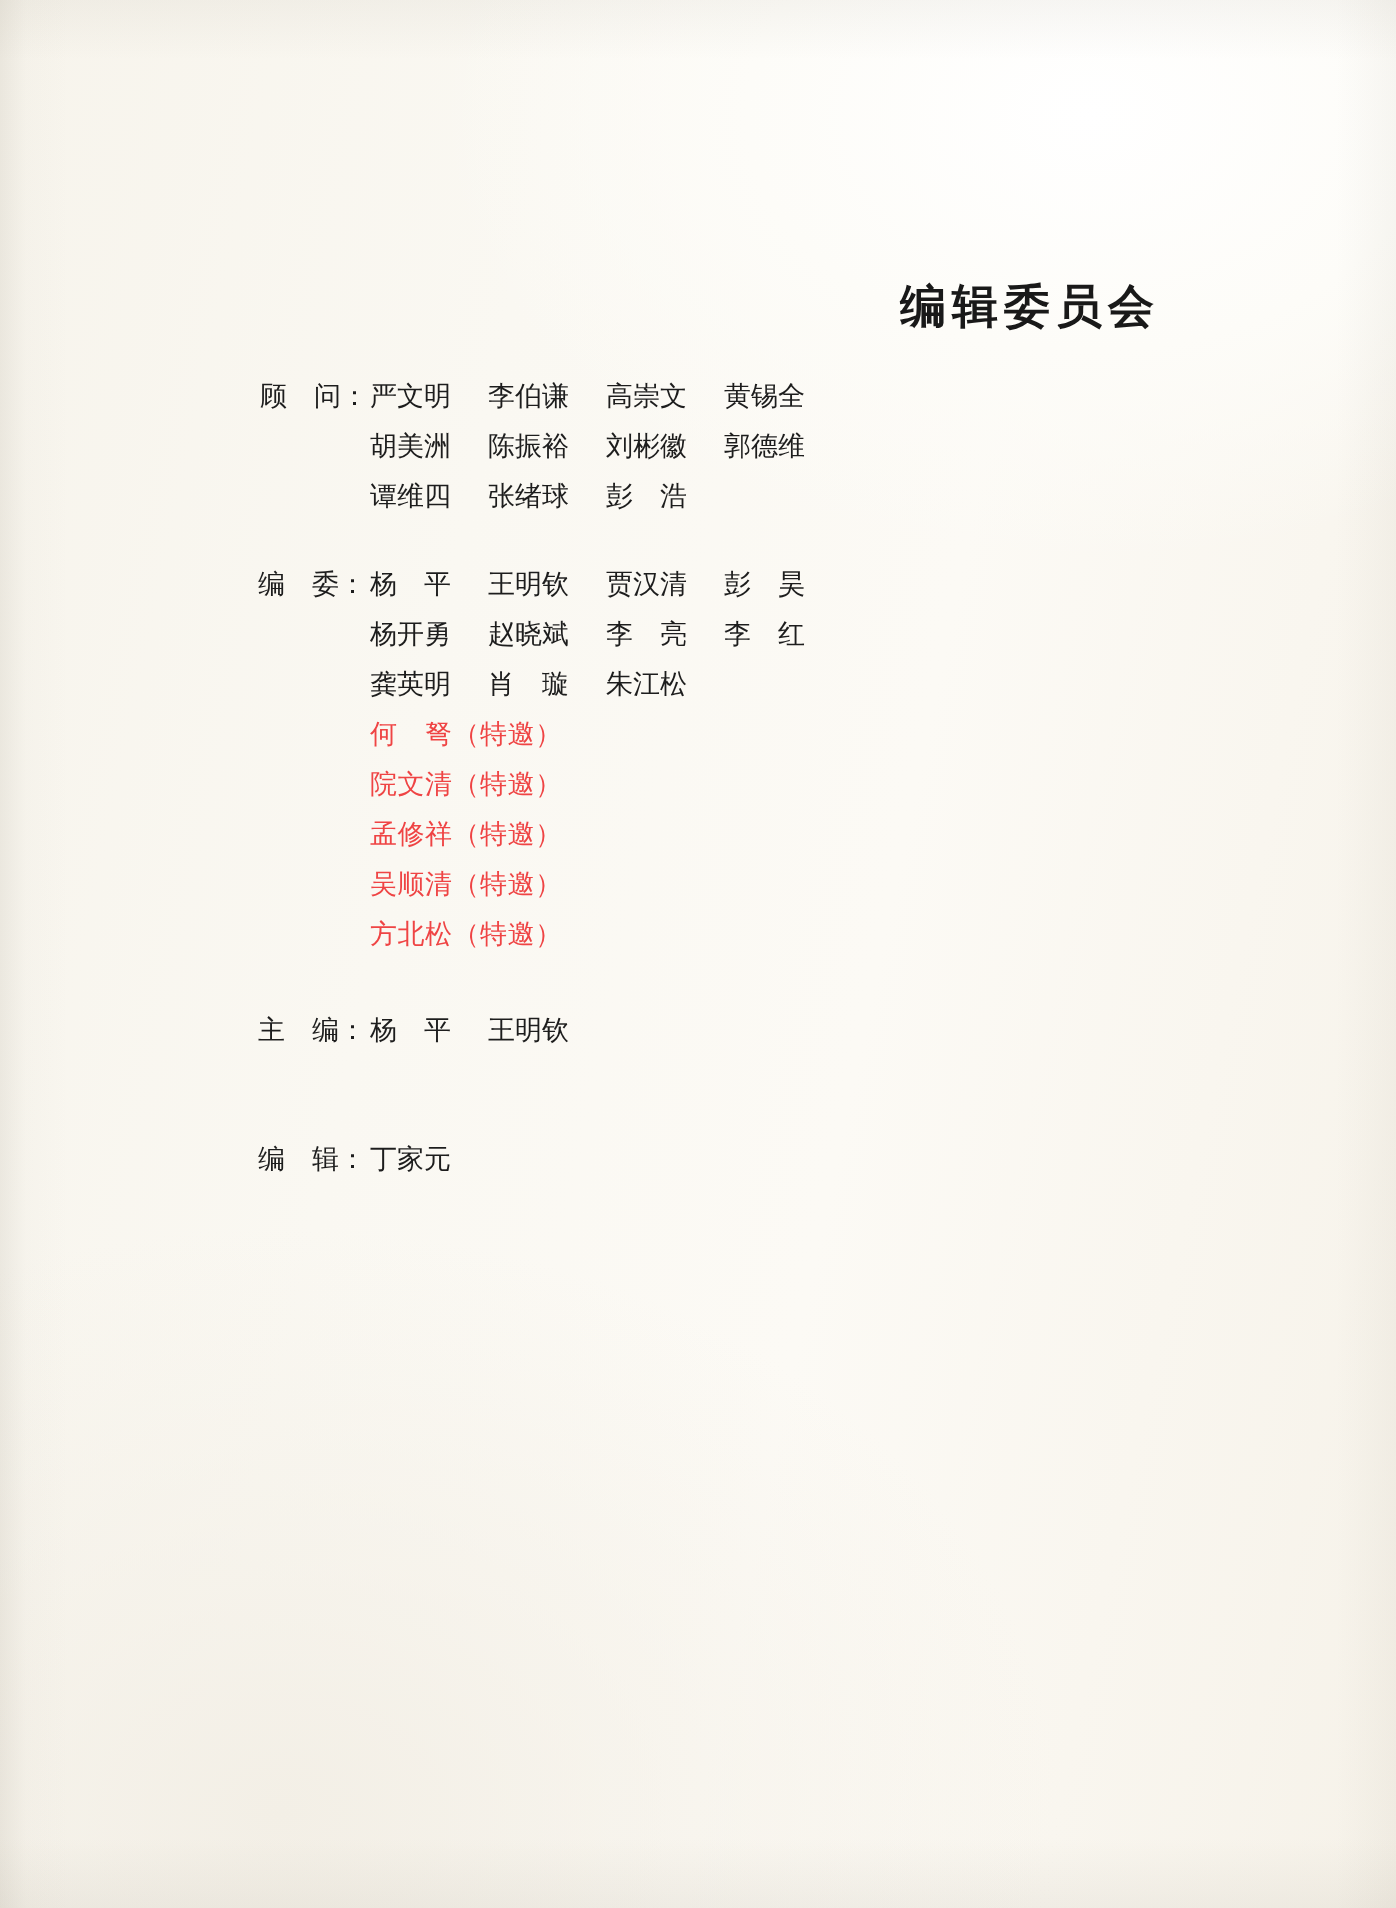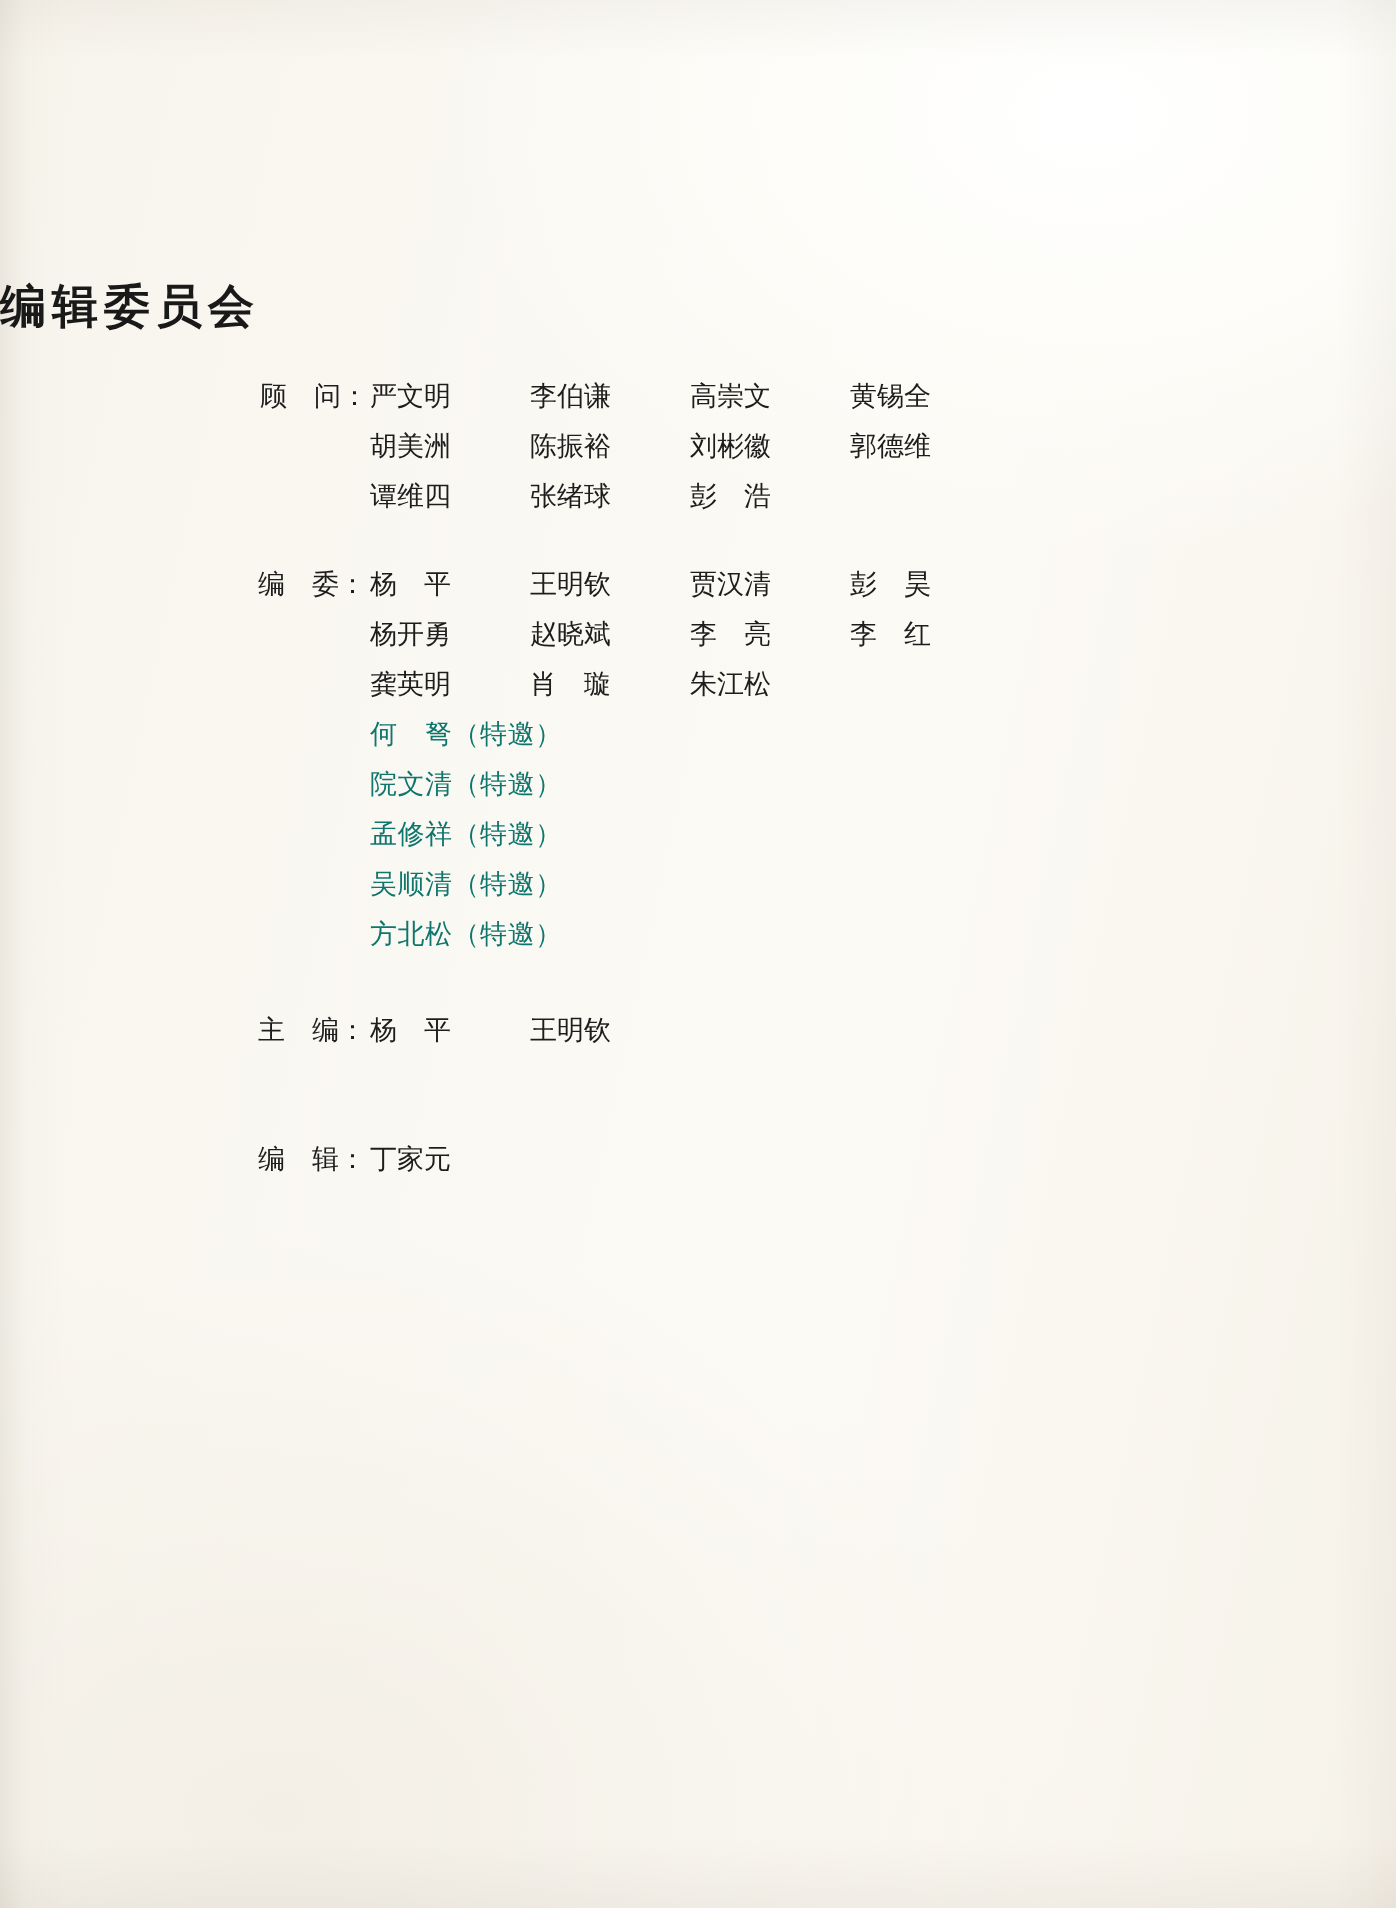--- a/index.html
+++ b/index.html
@@ -42,21 +42,21 @@
     top: 0;
     width: 1396px;
     height: 1908px;
   }
 
   .title {
     position: absolute;
     top: 276px;
     left: 0;
     width: 1160px;
-    text-align: left;
+    text-align: right;
     font-size: 46px;
     font-weight: bold;
     letter-spacing: 6px;
     color: #191919;
     font-family: "DejaVu Serif", "Liberation Serif", serif;
   }
 
   .section {
     position: absolute;
     left: 258px;
@@ -73,35 +73,34 @@
     width: 112px;
     flex: 0 0 112px;
     font-size: 27px;
     color: #1d1d1d;
     letter-spacing: 0;
     font-family: "DejaVu Serif", "Liberation Serif", serif;
   }
 
   .names {
     display: flex;
-    gap: 42px;
   }
   .name {
     width: 118px;
     flex: 0 0 118px;
     font-size: 27px;
     color: #1d1d1d;
     font-family: "DejaVu Serif", "Liberation Serif", serif;
     display: flex;
     justify-content: space-between;
   }
 
   .special {
     font-size: 27px;
-    color: #0f766e;
+    color: #ef4444;
     letter-spacing: 0.5px;
   }
 
   
   #advisors { top: 378px; text-align: center; }
   #editorial-board { top: 566px; }
   #chief-editor { top: 1012px; }
   #editor { top: 1121px; margin-top: 20px; }
 </style>
 </head>

